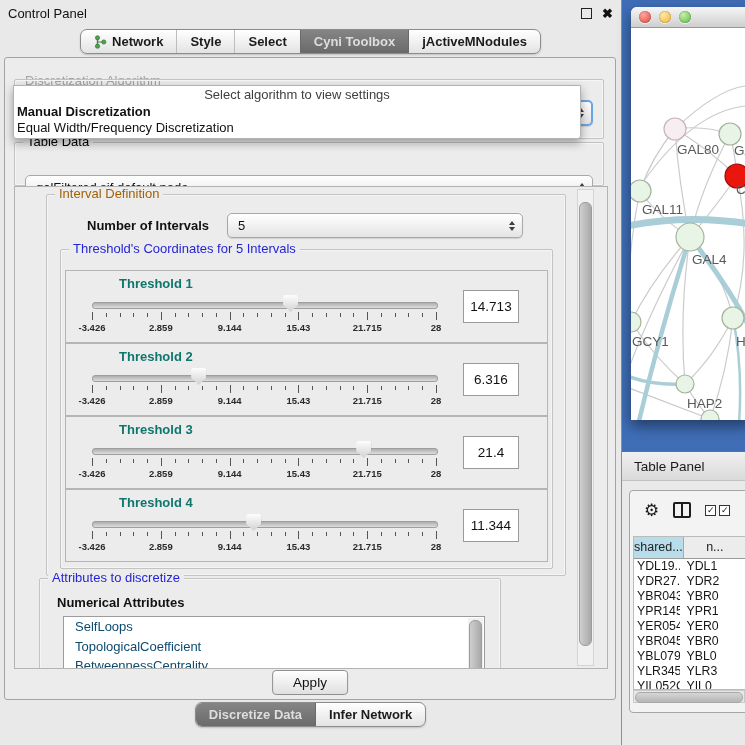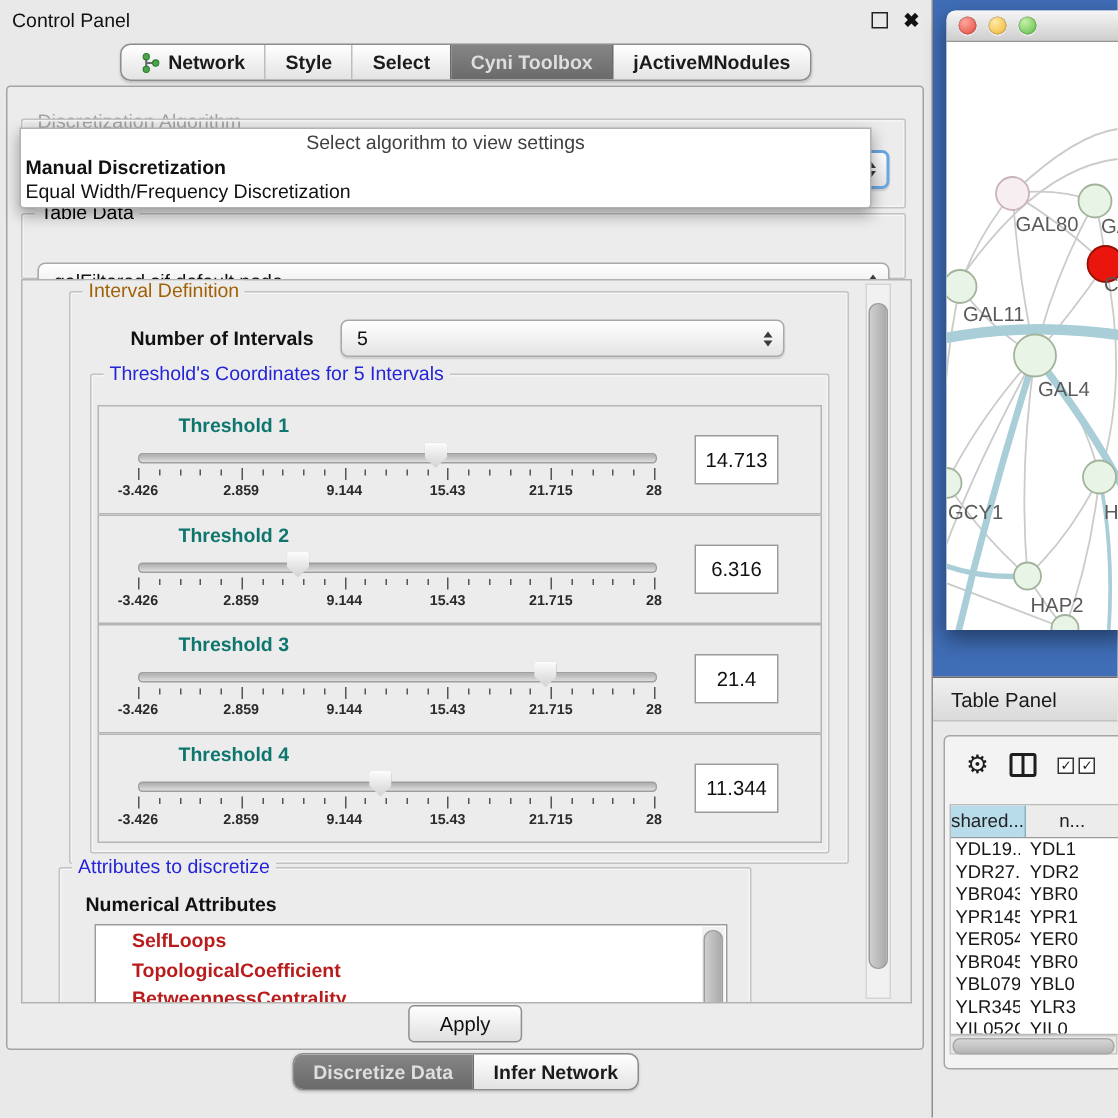--- a/index.html
+++ b/index.html
@@ -78,21 +78,21 @@
   .tick.major{height:8px;top:41px;}
   .tick-label{position:absolute;top:51px;width:60px;margin-left:-30px;text-align:center;
       font-size:9.5px;font-weight:700;color:#2a2a2a;}
   .thr-value{position:absolute;left:397px;top:19px;width:54px;height:31px;background:#fff;
       border:1px solid #9a9a9a;display:flex;align-items:center;justify-content:center;
       font-size:13.5px;color:#111;}
 
   
   #attr-list{position:absolute;left:23px;top:37px;width:420px;height:140px;background:#fff;
       border:1px solid #9c9c9c;overflow:hidden;}
-  .attr-item{height:19.5px;line-height:19.5px;padding-left:24px;font-size:13px;color:#b91c1c;font-weight:bold;}
+  .attr-item{height:19.5px;line-height:19.5px;padding-left:11px;font-size:13px;color:#0c4a6e;}
 
   #apply-btn{position:absolute;left:50%;transform:translateX(-50%);top:612px;height:23px;
       padding:0 20px;font-size:13.5px;color:#111;border:1px solid #8f8f8f;border-radius:4px;
       background:linear-gradient(#fefefe,#e0e0e0);box-shadow:0 1px 0 rgba(255,255,255,.8) inset;
       display:flex;align-items:center;}
 
   .bold-label{position:absolute;font-size:13px;font-weight:700;color:#111;}
 
   
   #right{position:absolute;left:622px;top:0;width:123px;height:745px;background:#e9e9e9;}

